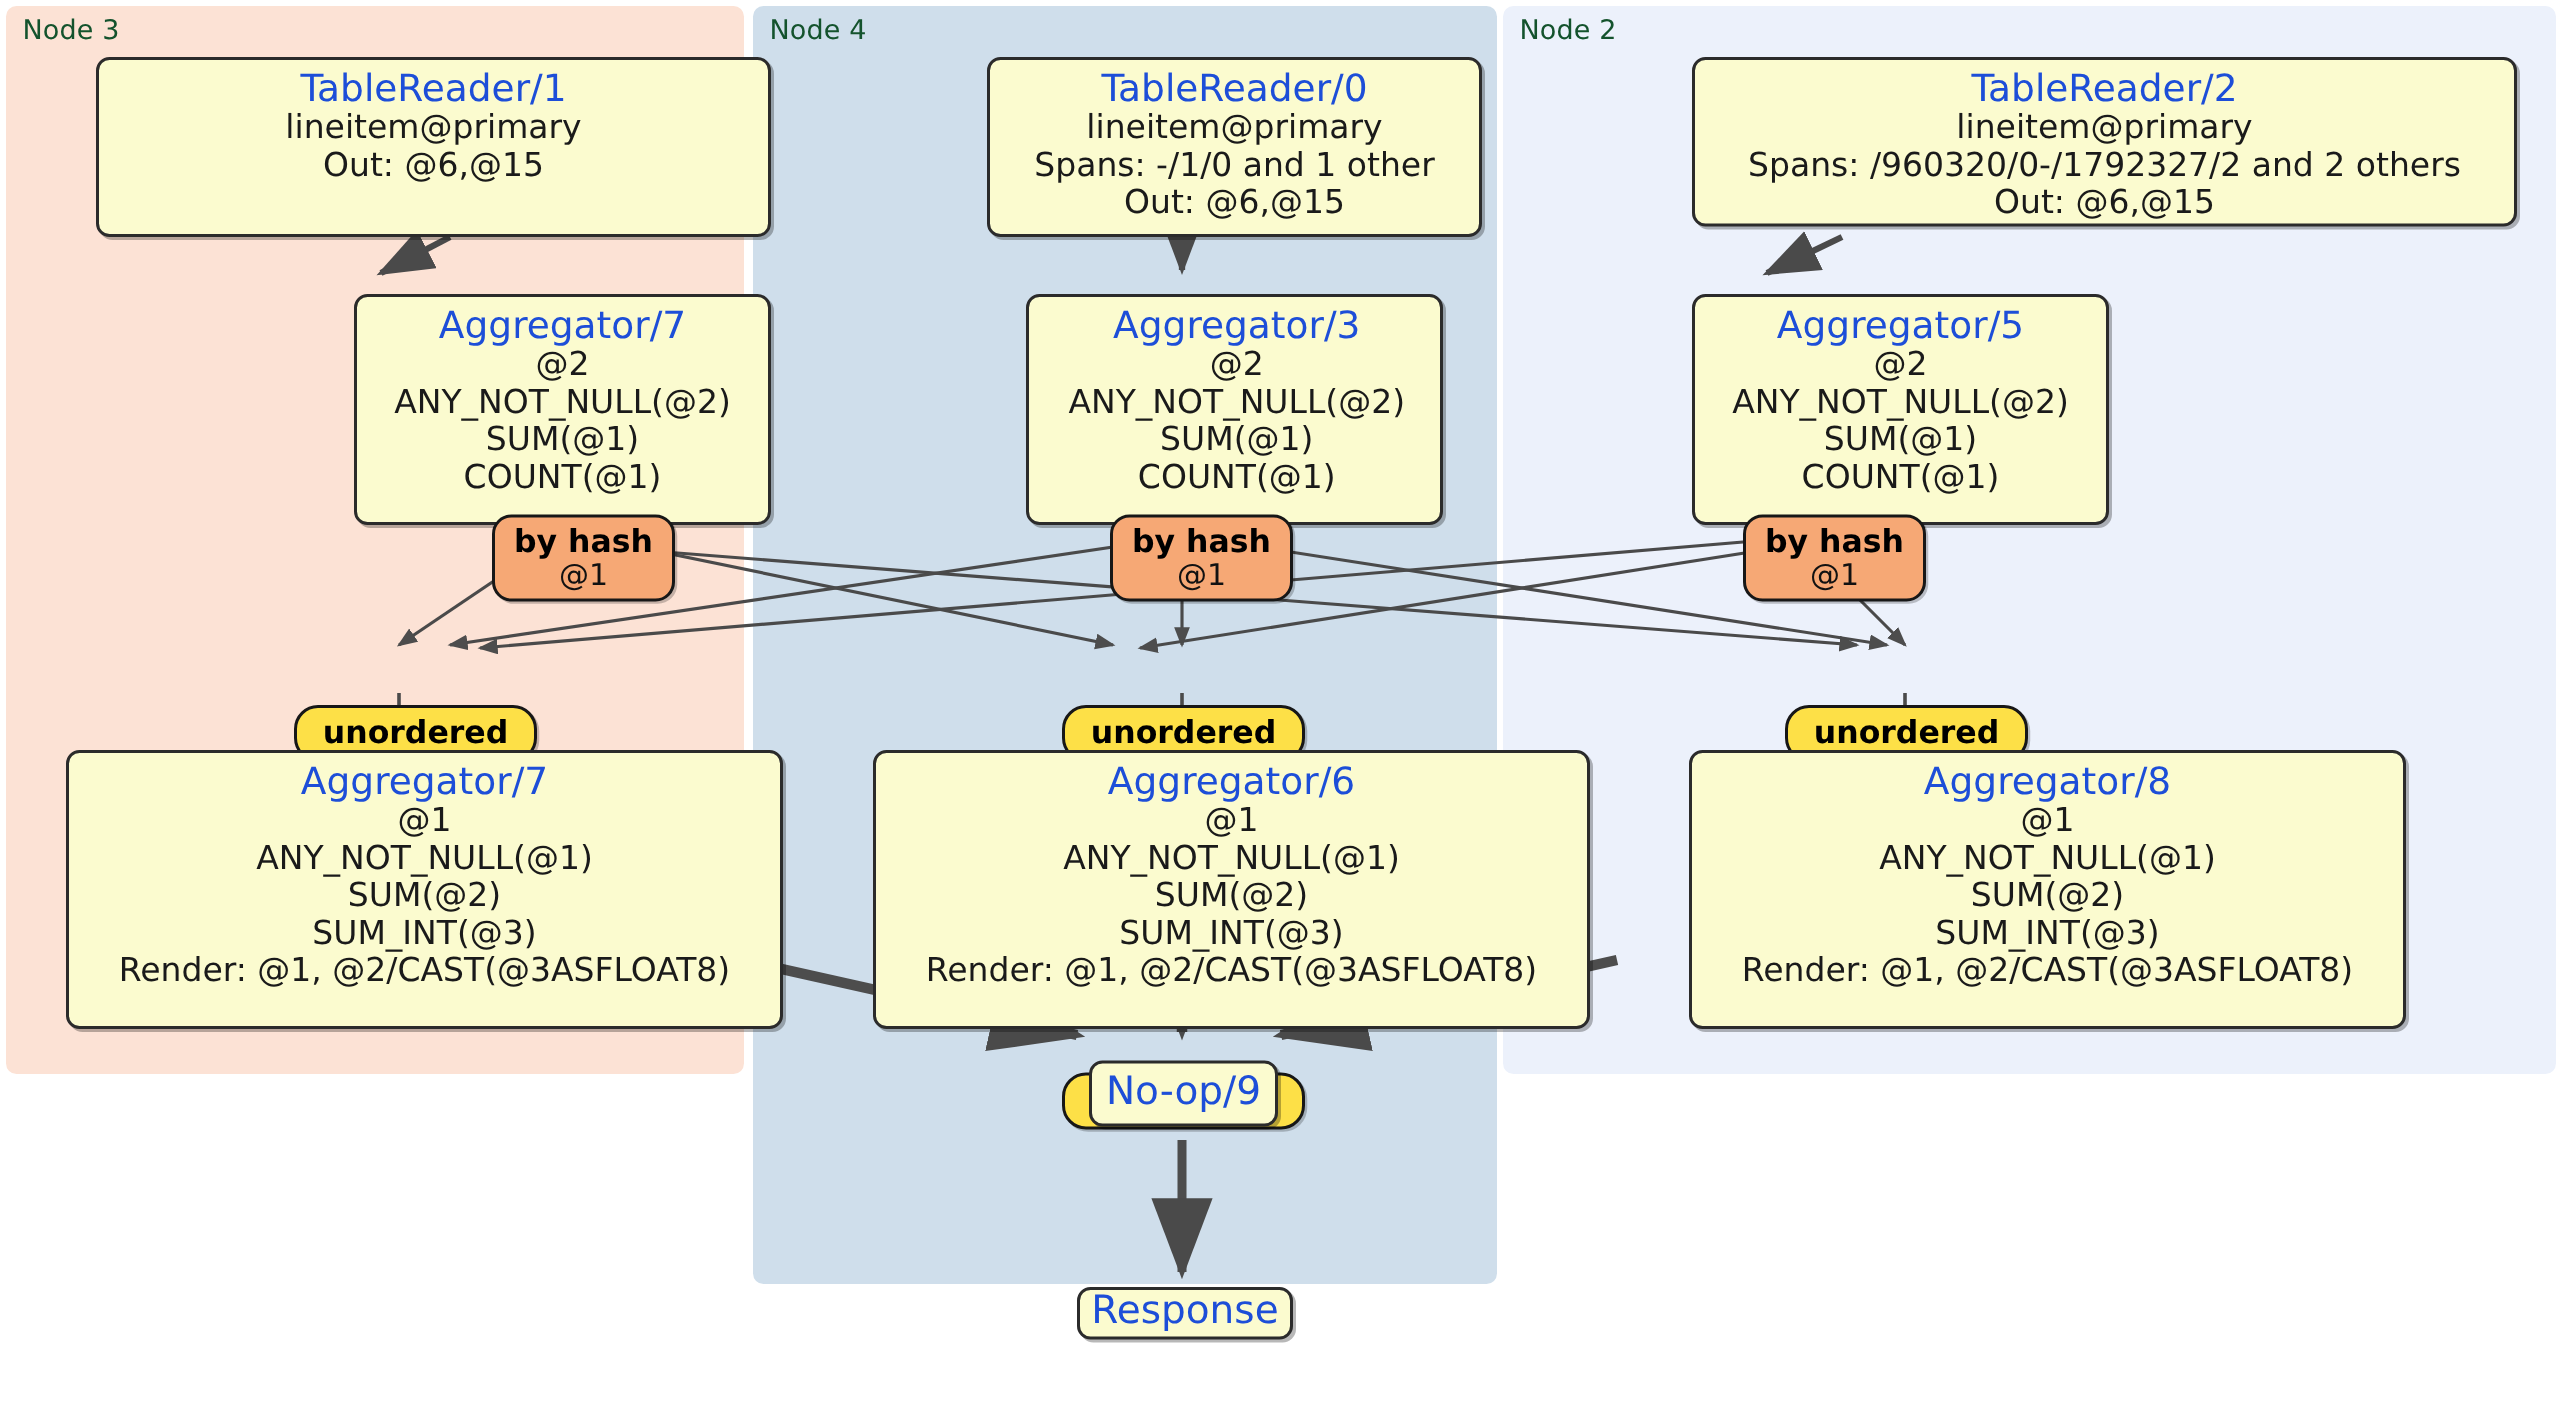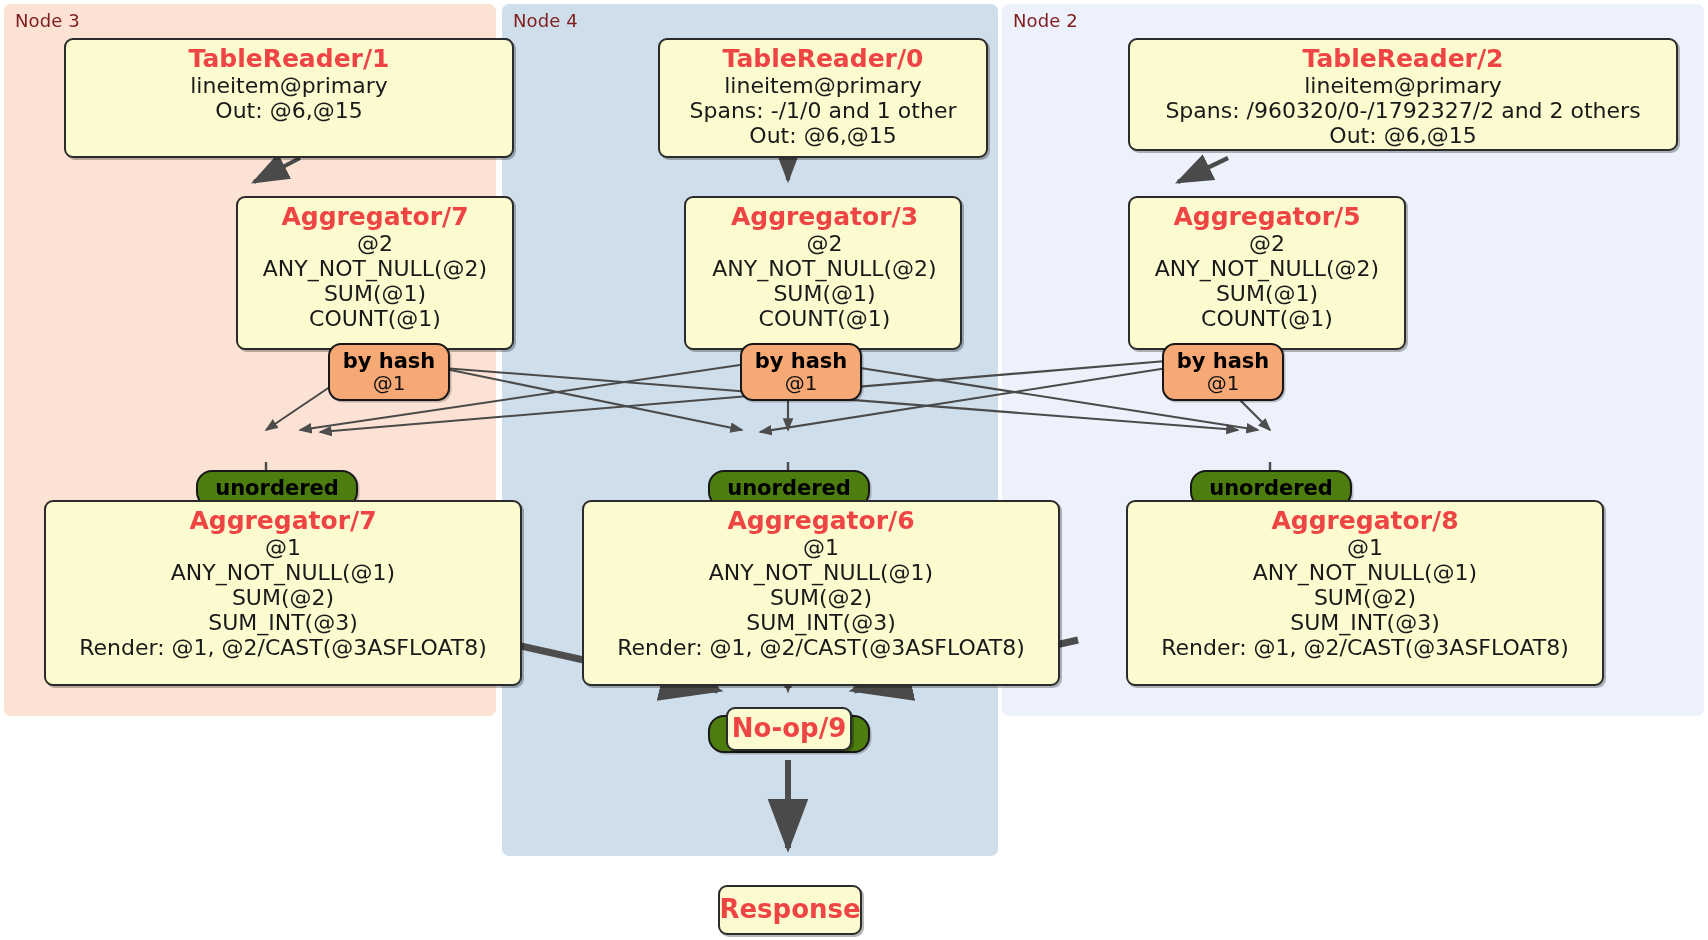--- a/index.html
+++ b/index.html
@@ -18,21 +18,21 @@
 
   
   .node-panel {
     position: absolute;
     border-radius: 7px;
   }
   .node-label {
     position: absolute;
     top: 6px; left: 11px;
     font-size: 18px;
-    color: #7f1d1d;
+    color: #14532d;
     letter-spacing: 0.1px;
     white-space: nowrap;
   }
 
   
   #edges {
     position: absolute;
     top: 0; left: 0;
     width: 1708px; height: 940px;
     pointer-events: none;
@@ -47,23 +47,23 @@
     box-shadow: 2px 2px 0 rgba(0,0,0,0.28);
     display: flex;
     flex-direction: column;
     align-items: center;
     justify-content: flex-start;
     padding: 5px 10px 6px 10px;
     text-align: center;
     line-height: 1.13;
   }
   .proc .title {
-    font-weight: bold;
+    font-weight: normal;
     font-size: 25px;
-    color: #ef4444;
+    color: #1d4ed8;
     white-space: nowrap;
     margin-bottom: 1px;
   }
   .proc .line {
     font-size: 22px;
     color: #1a1a1a;
     white-space: nowrap;
   }
   .proc.compact {
     padding: 3px 16px 4px 16px;
@@ -94,21 +94,21 @@
     color: #111;
     white-space: nowrap;
     margin-top: -1px;
   }
   .pill.hash {
     background: #f6a875;
     border-radius: 13px;
     margin-left: 12px;
   }
   .pill.sync {
-    background: #4d7c0f;
+    background: #fde047;
     border-radius: 16px;
   }
 </style>
 </head>
 <body>
 
 <div id="stage">
 
   <div class="node-panel" style="left:4px; top:4px; width:492px; height:712px; background:#fce2d5;">
     <span class="node-label">Node 3</span>
@@ -263,17 +263,17 @@
   </div>
 
   <div class="pill sync" style="left:708px; top:715px; width:162px; height:38px;">
     <span class="plabel">unordered</span>
   </div>
 
   <div class="proc compact" style="left:726px; top:707px; width:126px; height:44px;">
     <div class="title">No-op/9</div>
   </div>
 
-  <div class="proc compact" style="left:718px; top:885px; width:144px; height:50px;">
+  <div class="proc compact" style="left:718px; top:858px; width:144px; height:35px;">
     <div class="title">Response</div>
   </div>
 
 </div>
 
 </body></html>

